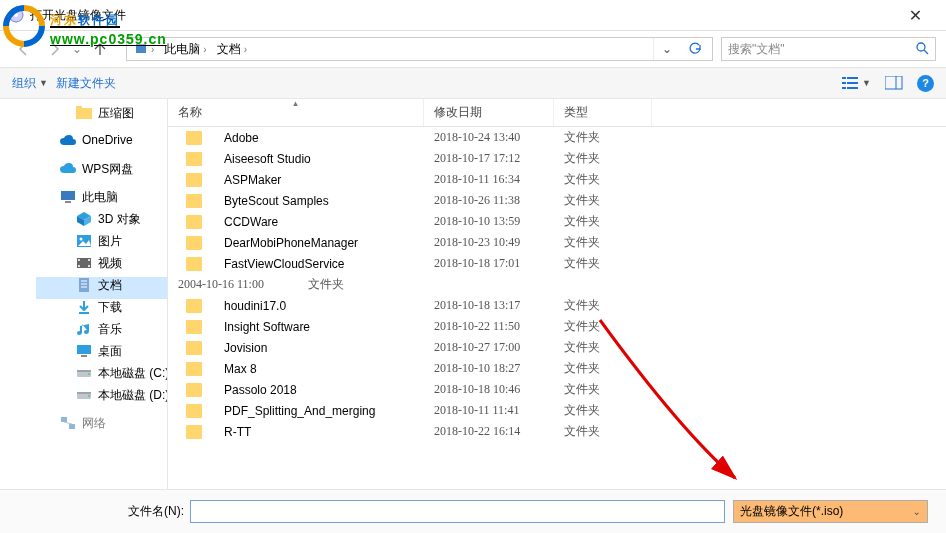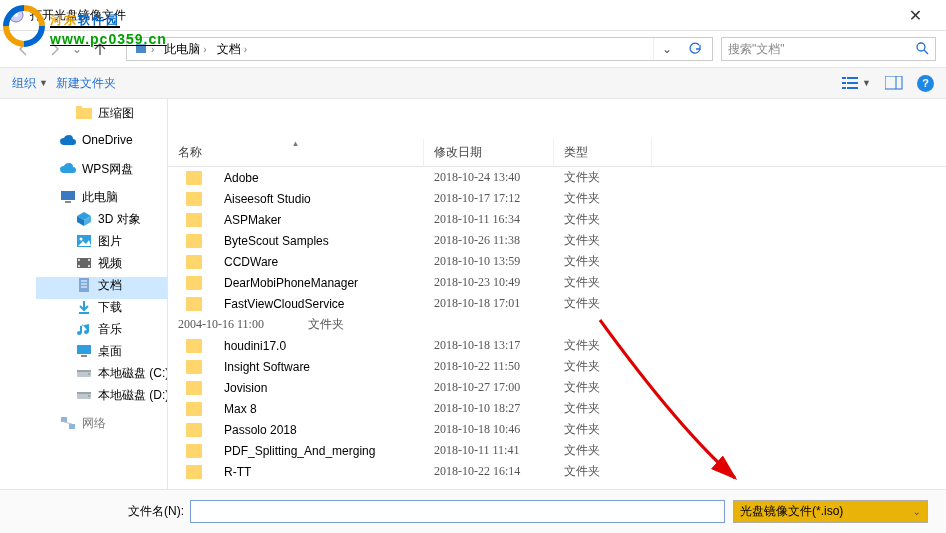--- a/index.html
+++ b/index.html
@@ -40,42 +40,42 @@
     .body { display: flex; height: 390px; }
     .sidebar { width: 168px; border-right: 1px solid #e6e6e6; overflow: hidden; padding-top: 6px; }
     .sidebar .item { height: 22px; display: flex; align-items: flex-start; padding-left: 24px; gap: 6px; cursor: default; margin-left: 36px; }
     .sidebar .item.sub { padding-left: 40px; }
     .sidebar .item.selected { background: #cde8ff; }
     .sidebar .item .ic { width: 16px; height: 16px; display: flex; align-items: center; justify-content: center; flex-shrink:0;}
     .sidebar .item .lbl { white-space: nowrap; color: #000;}
     .sidebar .sep { height: 6px; }
     
     .filelist { flex: 1; display: flex; flex-direction: column; }
-    .headers { height: 28px; display: flex; align-items: flex-end; border-bottom: 1px solid #e6e6e6; color: #444; margin-top: 40px; }
+    .headers { height: 28px; display: flex; align-items: flex-end; border-bottom: 1px solid #e6e6e6; color: #444; }
     .headers .h { padding: 0 10px; height: 100%; display: flex; align-items: center; border-right: 1px solid #f0f0f0; position: relative; }
     .headers .h.name { width: 256px; }
     .headers .h.date { width: 130px; }
     .headers .h.type { width: 98px; }
     .headers .h.size { width: 90px; }
     .headers .sortarr { position: absolute; top: -1px; left: 50%; transform: translateX(-50%); font-size: 9px; color: #777;}
     
     .files { flex: 1; overflow: hidden; }
     .row { height: 21px; display: flex; align-items: center; }
     .row .c { padding: 0 10px; overflow: hidden; white-space: nowrap; color: #000;}
     .row .c.name { width: 256px; display: flex; align-items: center; gap: 22px; padding-left: 18px; }
     .row .c.date { width: 130px; color: #555; font-family: Liberation Serif, serif; }
     .row .c.type { width: 98px; color: #555;}
     .row .c.size { width: 90px; }
     .row .fic { width: 16px; height: 14px; background: #ffd66e; border-radius: 1px; position: relative; flex-shrink: 0; }
     .row .fic::before { content: ''; position: absolute; top: -2px; left: 0; width: 6px; height: 2px; background: #ffd66e; border-radius: 1px 1px 0 0; }
     
     .bottombar { height: 44px; border-top: 1px solid #e6e6e6; display: flex; align-items: center; padding: 0 18px; background: #fafafa; position: relative;}
     .bottombar .lbl { margin-left: 110px; margin-right: 6px; color: #000;}
     .bottombar .fn { flex: 1; height: 23px; border: 1px solid #7a9fd4; background: #fff; padding: 0 4px; margin-right: 8px; }
-    .bottombar .filter { width: 195px; height: 23px; border: 1px solid #adadad; background: #eab308; padding: 0 6px; display: flex; align-items: center; justify-content: space-between; }
+    .bottombar .filter { width: 195px; height: 23px; border: 1px solid #adadad; background: #fdba74; padding: 0 6px; display: flex; align-items: center; justify-content: space-between; }
     .bottombar .filter .ar{font-size:10px; color:#555;}
     
     .arrow { position: absolute; pointer-events: none; z-index: 50; }
   </style>
 </head>
 <body>
 
 <div class="titlebar">
   <svg class="ticon" viewBox="0 0 16 16">
       <circle cx="8" cy="8" r="7" fill="#d0d0ff" stroke="#8080c0"></circle>

